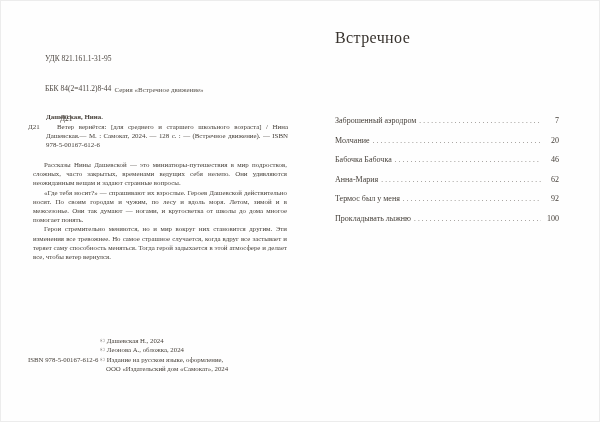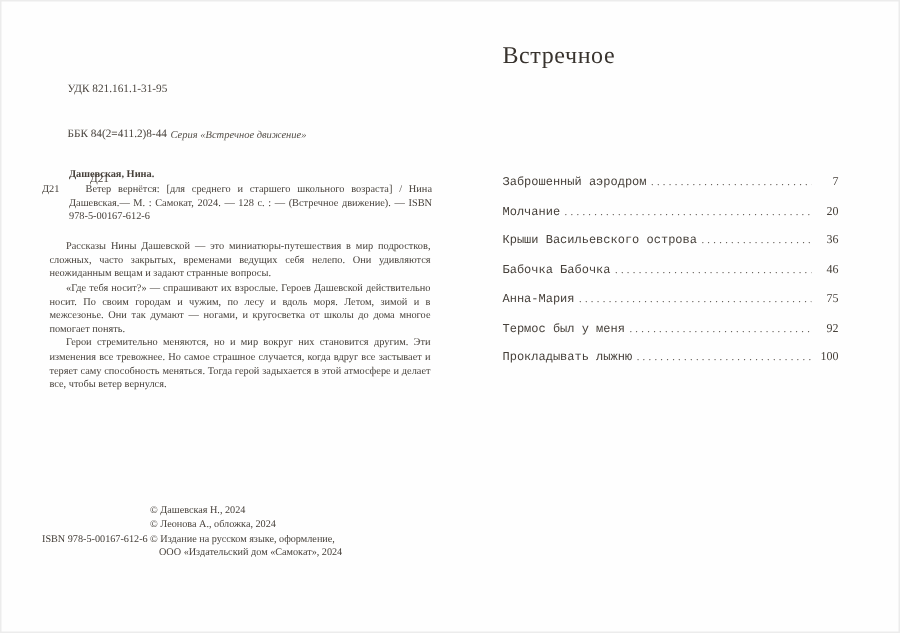--- a/index.html
+++ b/index.html
@@ -19,21 +19,21 @@
   }
   
   .left-page { position: absolute; left: 0; top: 0; width: 300px; height: 389px; }
   .udk-block {
     position: absolute; left: 45px; top: 34px;
     font-size: 7.5px; line-height: 10px; white-space: pre; color: #4a443e;
   }
   .udk-code { padding-left: 15px; }
   .series-line {
     position: absolute; left: 28px; top: 86px; width: 262px;
-    text-align: center; font-style: italic; font-size: 7px; color: #55504a;
+    text-align: center; font-size: 7px; color: #55504a;
   }
   .author-bib {
     position: absolute; left: 46px; top: 112px; width: 242px;
     font-size: 6.9px; line-height: 9.3px; text-align: justify; color: #46403a;
   }
   .author-name { font-weight: bold; margin: 0 0 0.5px 0; }
   .bib-wrap { position: relative; margin: 0; }
   .bib-code { position: absolute; left: -18px; top: 0; }
   .bib-text { margin: 0; text-indent: 11px; }
   .annotation {
@@ -56,21 +56,21 @@
     position: absolute; left: 35px; top: 29px;
     font-size: 16px; letter-spacing: 0.4px; color: #38332e;
   }
   .toc-list {
     position: absolute; left: 35px; top: 116px; width: 224px;
   }
   .toc-row {
     display: flex; align-items: baseline;
     height: 19.5px; font-size: 8px; color: #46403a;
   }
-  .toc-entry-title { white-space: nowrap; font-family: Liberation Mono, monospace; }
+  .toc-entry-title { white-space: nowrap; }
   .toc-leader {
     flex: 1; overflow: hidden; white-space: nowrap;
     margin: 0 3px; font-size: 7px; letter-spacing: 2.2px; color: #6a645e;
   }
   .toc-leader::after {
     content: "...................................................................";
   }
   .toc-page-num { min-width: 15px; text-align: right; }
 </style>
 </head>
@@ -120,37 +120,32 @@
     <span class="toc-leader"></span>
     <span class="toc-page-num">7</span>
   </div>
 
   <div class="toc-row">
     <span class="toc-entry-title">Молчание</span>
     <span class="toc-leader"></span>
     <span class="toc-page-num">20</span>
   </div>
 
-  <div class="toc-row">
-    <span class="toc-entry-title">Крыши Васильевского острова</span>
-    <span class="toc-leader"></span>
-    <span class="toc-page-num">36</span>
-  </div>
 
   <div class="toc-row">
     <span class="toc-entry-title">Бабочка Бабочка</span>
     <span class="toc-leader"></span>
     <span class="toc-page-num">46</span>
   </div>
 
 
   <div class="toc-row">
     <span class="toc-entry-title">Анна-Мария</span>
     <span class="toc-leader"></span>
-    <span class="toc-page-num">75</span>
+    <span class="toc-page-num">62</span>
   </div>
 
   <div class="toc-row">
     <span class="toc-entry-title">Термос был у меня</span>
     <span class="toc-leader"></span>
     <span class="toc-page-num">92</span>
   </div>
 
   <div class="toc-row">
     <span class="toc-entry-title">Прокладывать лыжню</span>

